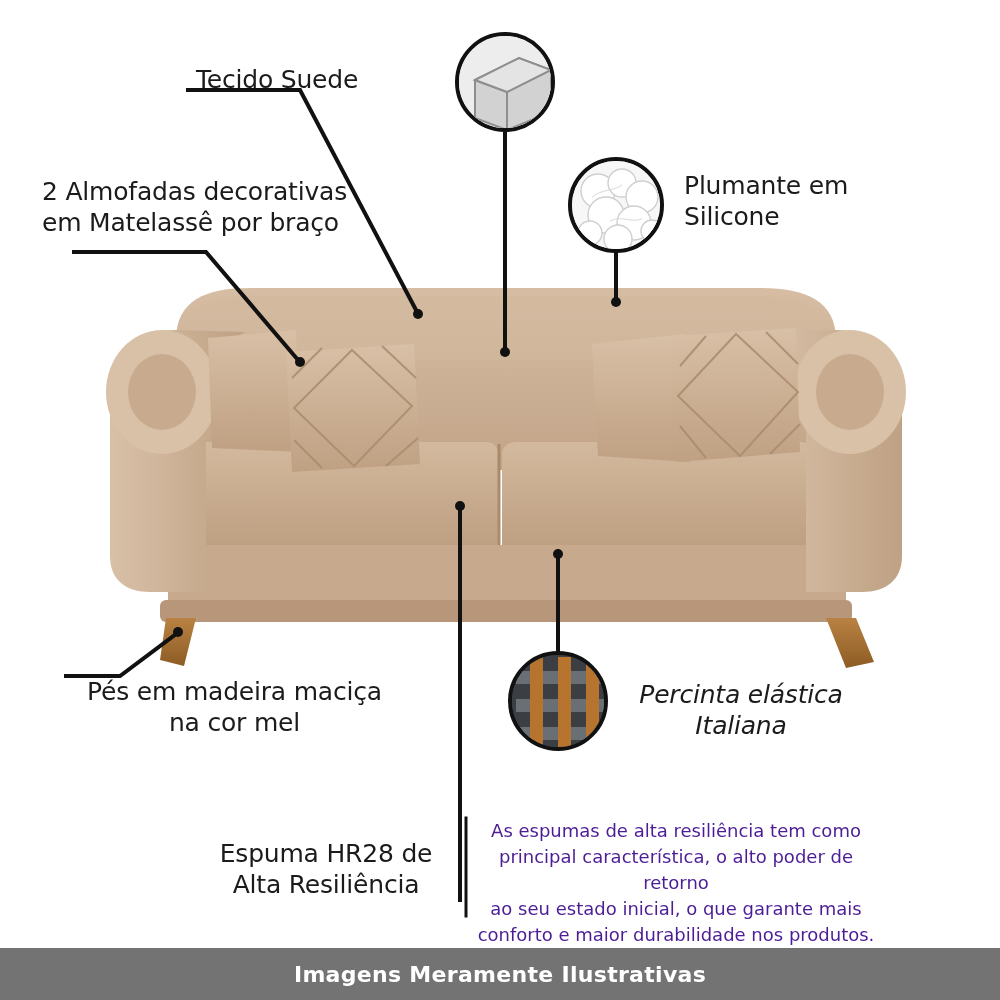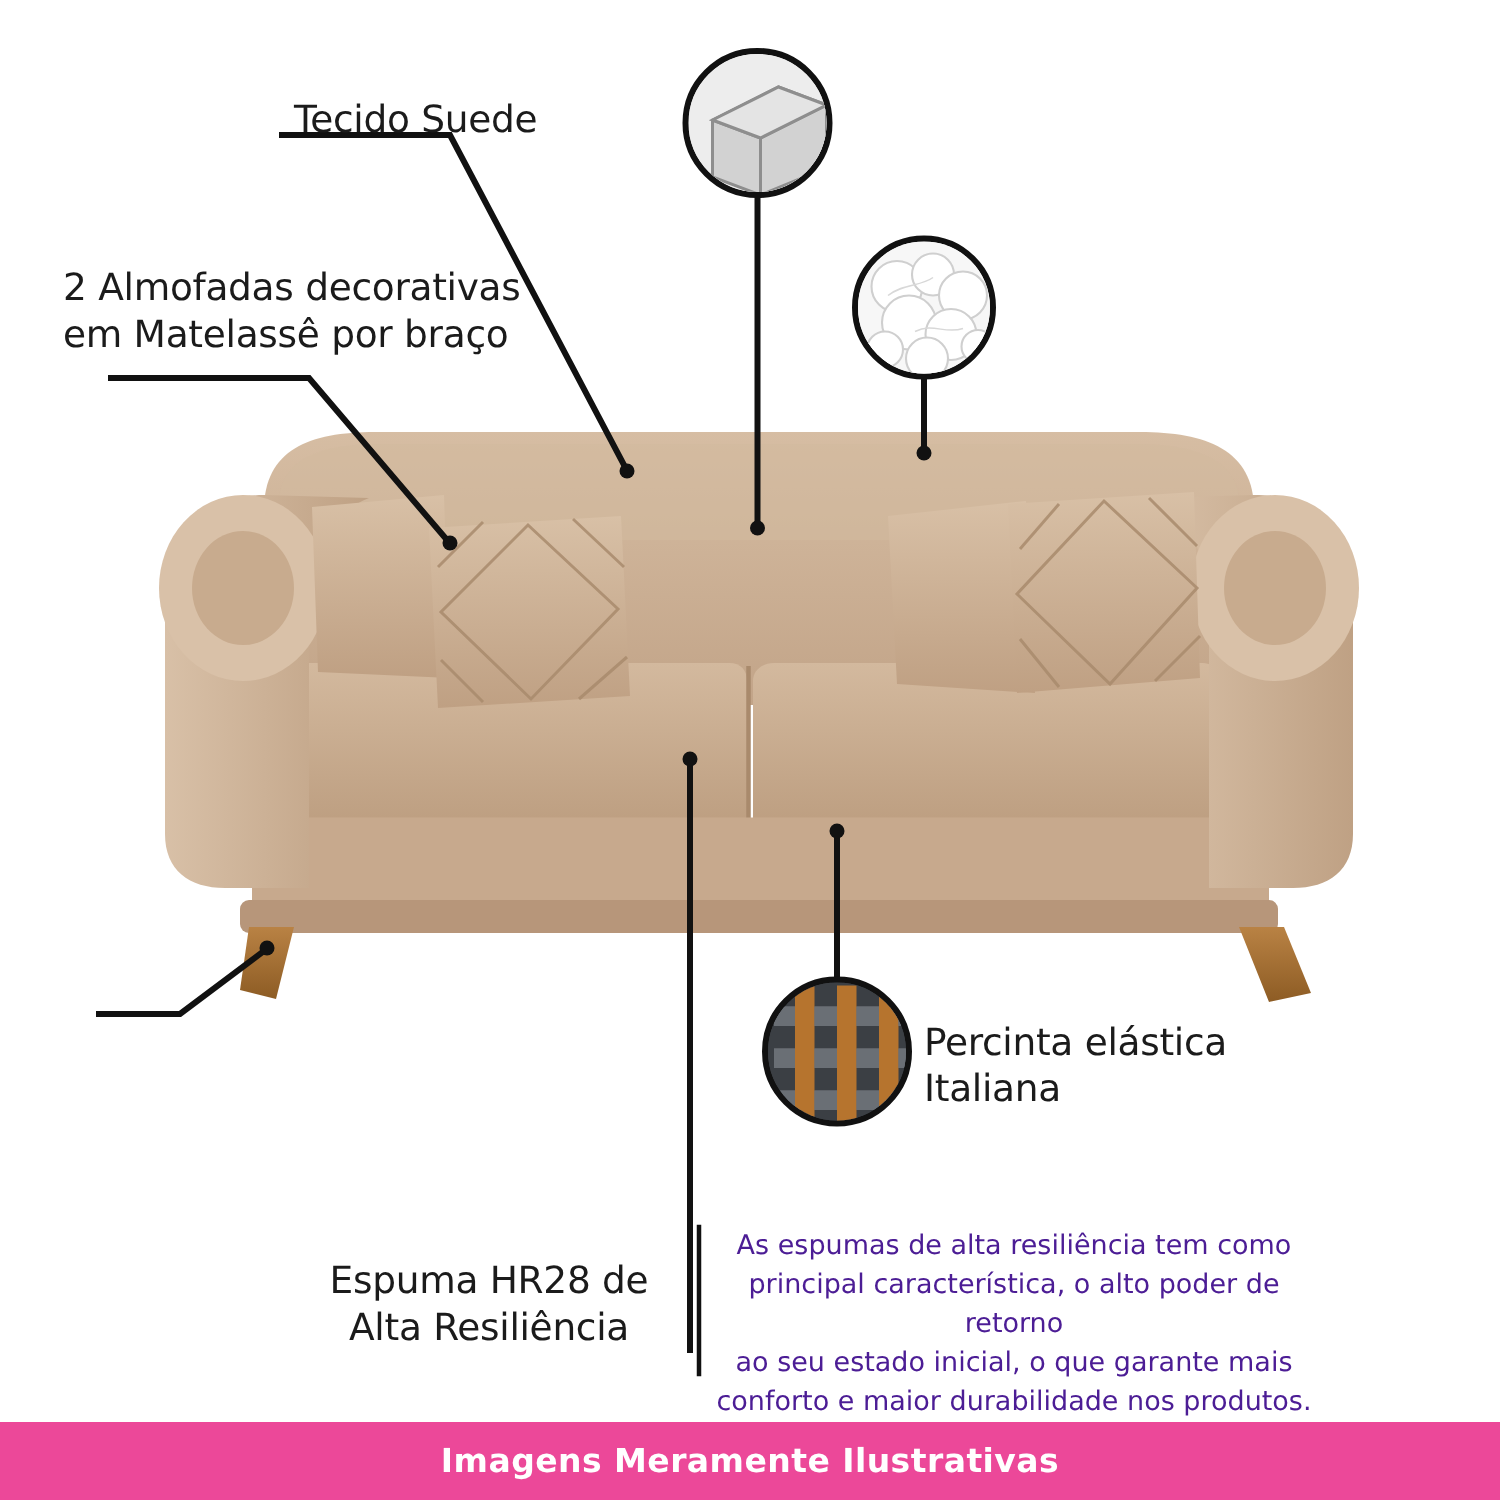--- a/index.html
+++ b/index.html
@@ -33,41 +33,41 @@
     font-size: 25px;
     line-height: 1.25;
     letter-spacing: -0.2px;
     white-space: pre-line;
   }
   #label-tecido   { left: 196px; top: 64px;  width: 260px; text-align: left; }
   #label-encosto  { left: 566px; top: 52px;  width: 300px; text-align: left; }
   #label-plumante { left: 684px; top: 170px; width: 240px; text-align: left; }
   #label-almofadas{ left: 42px;  top: 176px; width: 360px; text-align: left; }
   #label-pes      { left: 62px;  top: 676px; width: 345px; text-align: center; }
-  #label-percinta { left: 616px; top: 679px; width: 250px; text-align: left; }
+  #label-percinta { left: 616px; top: 679px; width: 250px; text-align: center; font-style: italic; }
   #label-espuma   { left: 196px; top: 838px; width: 260px; text-align: center; }
   #note-espuma {
     position: absolute;
     left: 466px;
     top: 818px;
     width: 420px;
     color: #4c1d95;
     font-family: "DejaVu Sans", sans-serif;
     font-size: 18px;
     line-height: 1.45;
     text-align: center;
     white-space: pre-line;
   }
   #footer-bar {
     position: absolute;
     left: 0;
     bottom: 0;
     width: 1000px;
     height: 52px;
-    background: #ec4899;
+    background: #737373;
     color: #ffffff;
     display: flex;
     align-items: center;
     justify-content: center;
     font-family: "DejaVu Sans", sans-serif;
     font-size: 22px;
     font-weight: bold;
     letter-spacing: 0.3px;
   }
   .bubble {
@@ -261,24 +261,28 @@
         <rect x="31" y="72" width="15" height="13"></rect>
         <rect x="59" y="72" width="15" height="13"></rect>
         <rect x="87" y="72" width="9" height="13"></rect>
       </g>
     </svg>
   </div>
 
   <div class="callout-text" id="label-tecido">Tecido Suede</div>
 
 
+  <div class="callout-text" id="label-plumante">Plumante em
+Silicone</div>
 
   <div class="callout-text" id="label-almofadas">2 Almofadas decorativas
 em Matelassê por braço</div>
 
+  <div class="callout-text" id="label-pes">Pés em madeira maciça
+na cor mel</div>
 
   <div class="callout-text" id="label-percinta">Percinta elástica
 Italiana</div>
 
   <div class="callout-text" id="label-espuma">Espuma HR28 de
 Alta Resiliência</div>
 
   <div id="note-espuma">As espumas de alta resiliência tem como
 principal característica, o alto poder de retorno
 ao seu estado inicial, o que garante mais

